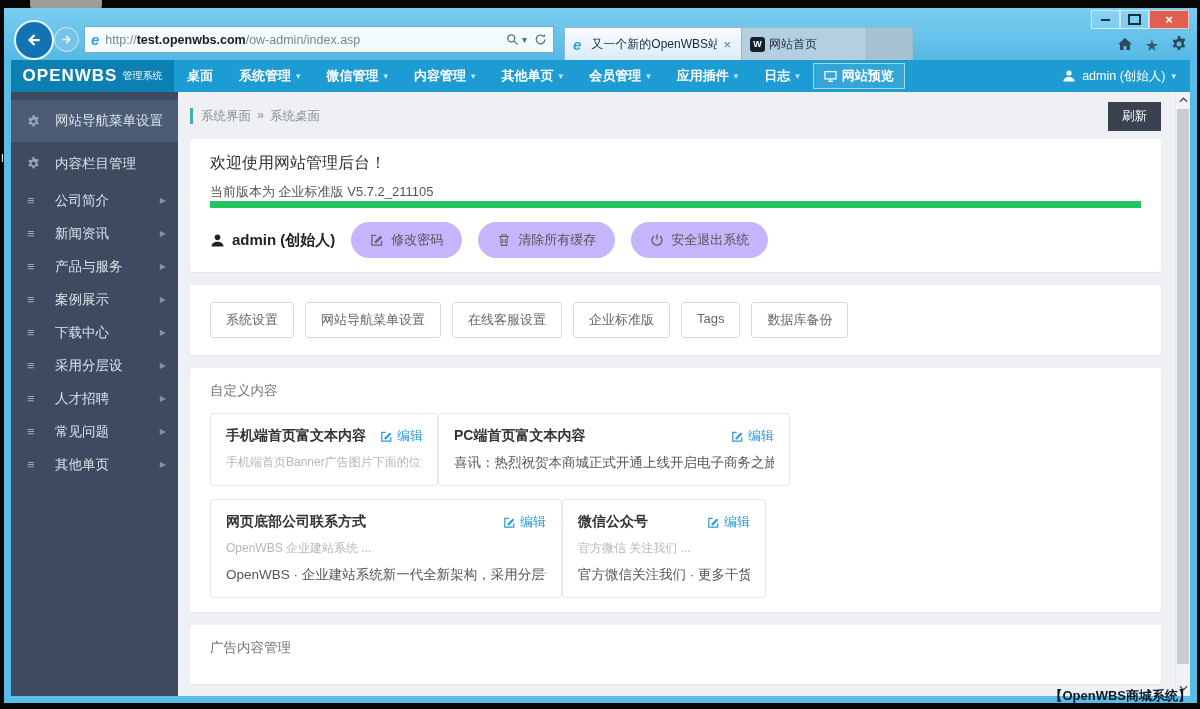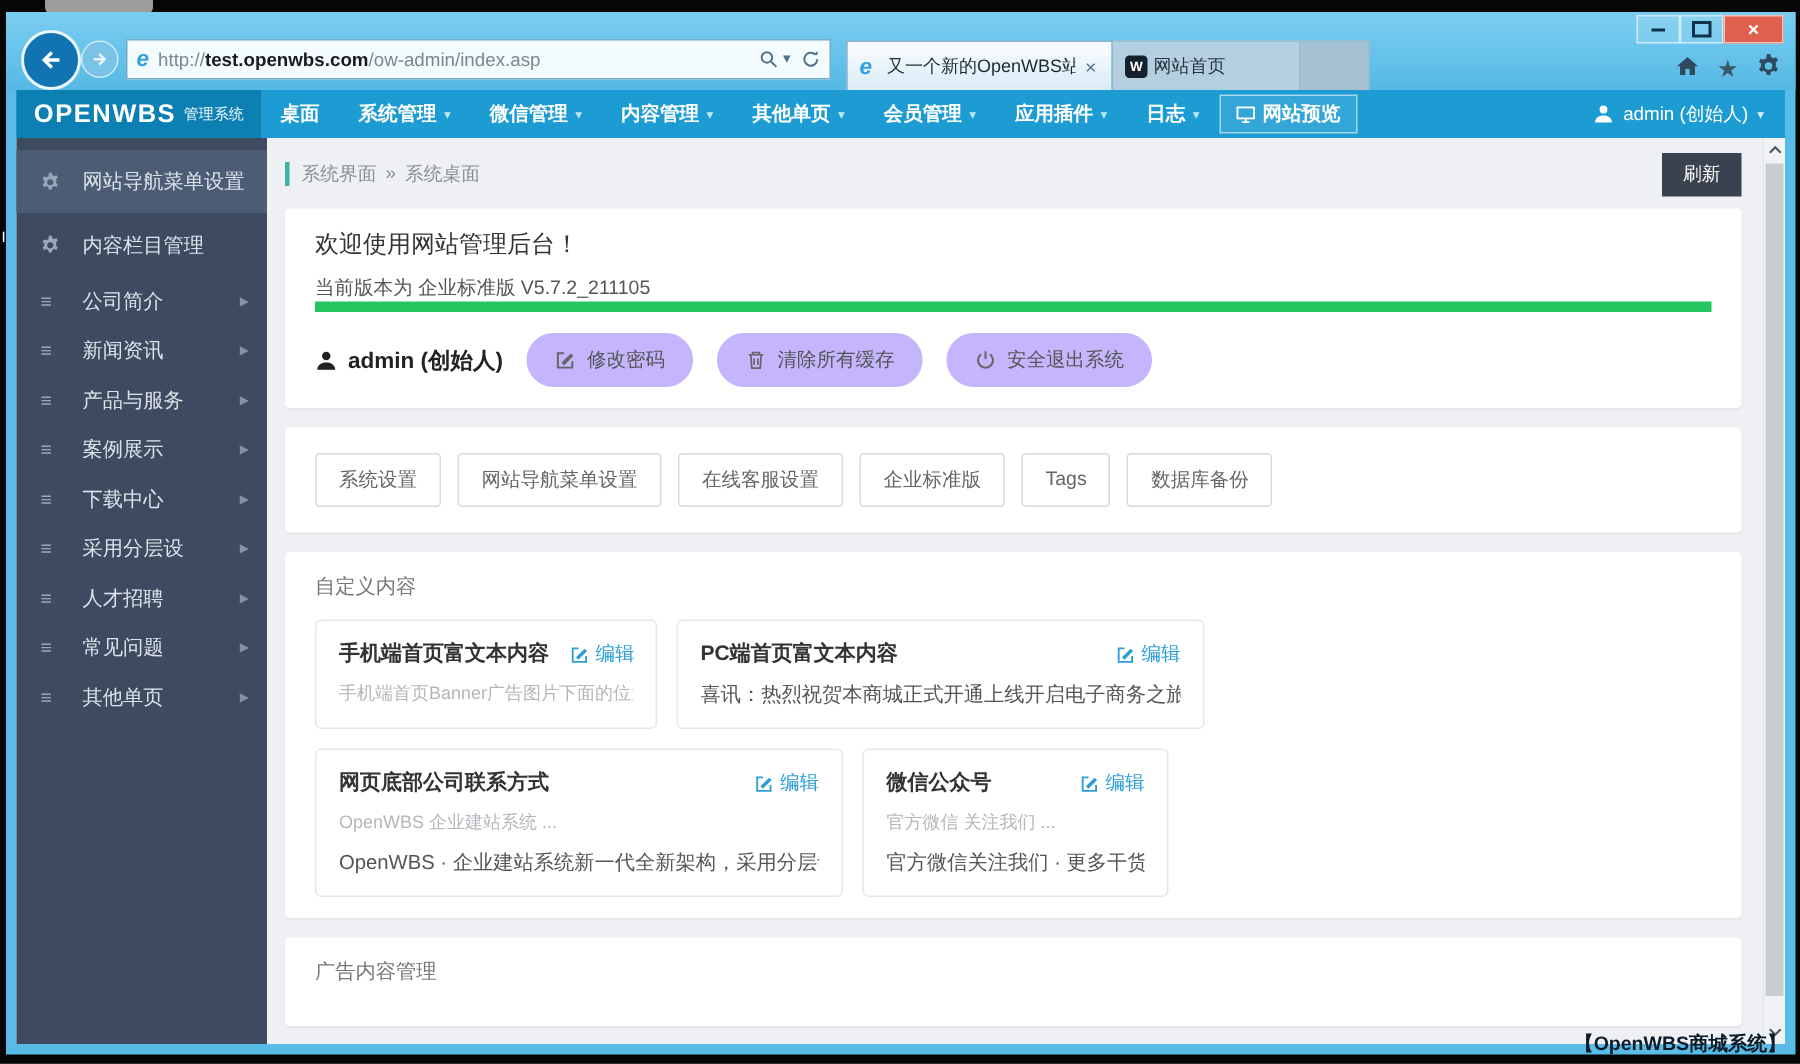--- a/index.html
+++ b/index.html
@@ -70,21 +70,21 @@
   .welcome-version{font-size:13px;color:#555;border-bottom:7px solid #22c55e;}
   .user-row{display:flex;align-items:center;gap:16px;padding-top:14px;}
   .user-id{display:flex;align-items:center;gap:7px;font-size:15px;font-weight:bold;color:#222;}
   .user-id svg{color:#222;}
   .pill{display:flex;align-items:center;gap:7px;border:1px solid #c4b5fd;border-radius:18px;padding:8px 18px;
     font-size:13px;color:#555;background:#c4b5fd;cursor:default;}
   .pill svg{color:#666;}
   .quick-row{display:flex;gap:11px;padding:3px 0;}
   .quick-btn{border:1px solid #d9d9d9;border-radius:3px;background:#fff;color:#666;font-size:13px;padding:8px 15px;cursor:default;}
   .sec-title{font-size:13.5px;color:#777;margin-bottom:13px;}
-  .card-row{display:flex;gap:13px;margin-bottom:13px;align-items:stretch;}
+  .card-row{display:flex;margin-bottom:13px;align-items:stretch;}
   .card-row:last-child{margin-bottom:0;}
   .card{border:1px solid #e7e7e7;border-radius:4px;background:#fff;padding:13px 15px;box-sizing:border-box;}
   .card-head{display:flex;align-items:center;justify-content:space-between;gap:14px;}
   .card-title{font-size:14px;font-weight:bold;color:#333;white-space:nowrap;}
   .edit-link{color:#2a9dd8;font-size:13px;display:flex;align-items:center;gap:4px;cursor:default;white-space:nowrap;}
   .card-gray{font-size:12px;color:#b3b7bb;margin-top:9px;white-space:nowrap;overflow:hidden;}
   .card-dark{font-size:13.5px;color:#555;margin-top:9px;white-space:nowrap;overflow:hidden;}
   
   .scrollbar{width:15px;background:#f1f2f4;flex:none;position:relative;border-left:1px solid #e4e6e9;box-sizing:border-box;}
   .sb-arrow{position:absolute;left:0;width:100%;height:16px;display:flex;align-items:center;justify-content:center;color:#4c5560;}

